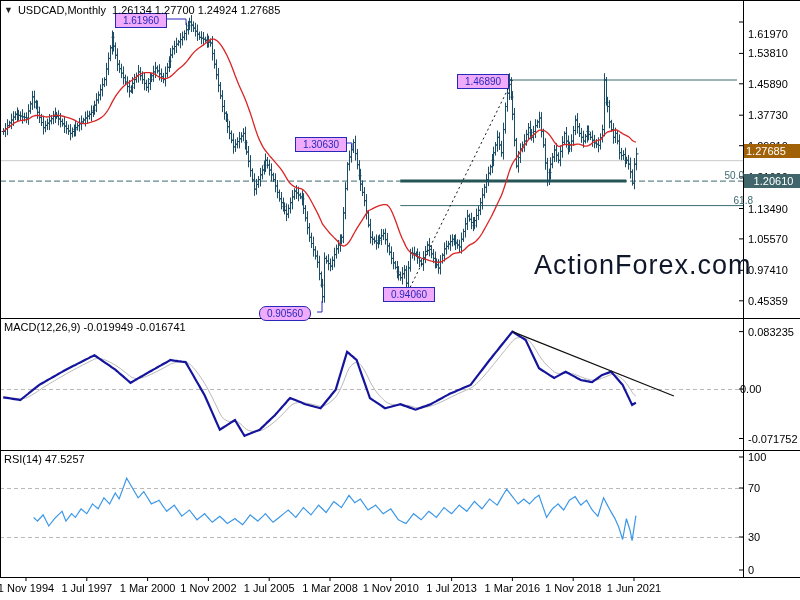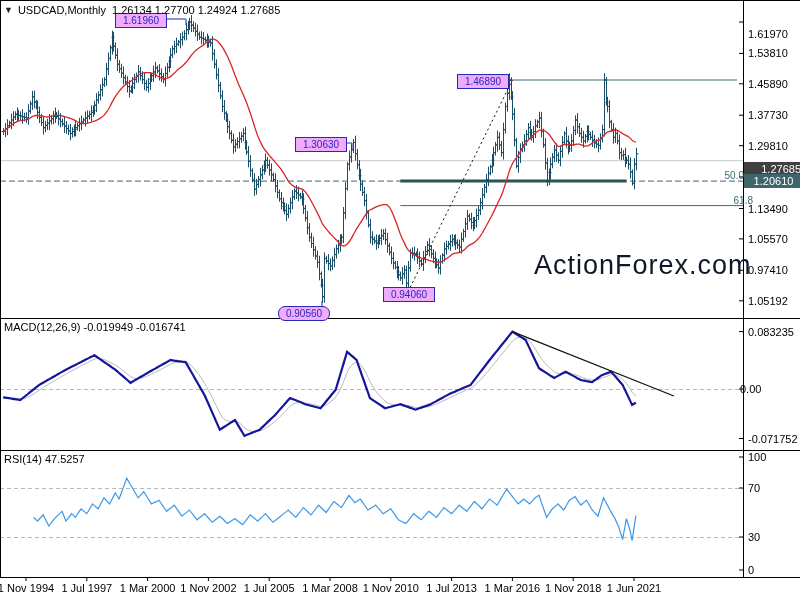--- a/index.html
+++ b/index.html
@@ -95,42 +95,42 @@
   <div id="labels">
       <span class="lbl ylab" style="left: 748px; top: 34px;">1.61970</span>
       <span class="lbl ylab" style="left: 748px; top: 53.4px;">1.53810</span>
       <span class="lbl ylab" style="left: 748px; top: 83.8px;">1.45890</span>
       <span class="lbl ylab" style="left: 748px; top: 115.2px;">1.37730</span>
       <span class="lbl ylab" style="left: 748px; top: 145.7px;">1.29810</span>
       <span class="lbl ylab" style="left: 748px; top: 176.9px;">1.21690</span>
       <span class="lbl ylab" style="left: 748px; top: 208.5px;">1.13490</span>
       <span class="lbl ylab" style="left: 748px; top: 238.9px;">1.05570</span>
       <span class="lbl ylab" style="left: 748px; top: 270.3px;">0.97410</span>
-      <span class="lbl ylab" style="left: 748px; top: 300.8px;">1.05192</span>
+      <span class="lbl ylab" style="left: 748px; top: 300.8px;">0.45359</span>
       <span class="lbl ylab" style="left: 748px; top: 331.6px;">0.083235</span>
       <span class="lbl ylab" style="left: 740px; top: 389px; text-align: right;">0.00</span>
       <span class="lbl ylab" style="left: 748px; top: 438.5px;">-0.071752</span>
       <span class="lbl ylab" style="left: 748px; top: 457px;">100</span>
       <span class="lbl ylab" style="left: 748px; top: 488px;">70</span>
       <span class="lbl ylab" style="left: 748px; top: 537px;">30</span>
       <span class="lbl ylab" style="left: 748px; top: 570px;">0</span>
       <span class="lbl xlab" style="left: 26px;">1 Nov 1994</span>
       <span class="lbl xlab" style="left: 86.8px;">1 Jul 1997</span>
       <span class="lbl xlab" style="left: 147.6px;">1 Mar 2000</span>
       <span class="lbl xlab" style="left: 208.4px;">1 Nov 2002</span>
       <span class="lbl xlab" style="left: 269.2px;">1 Jul 2005</span>
       <span class="lbl xlab" style="left: 330px;">1 Mar 2008</span>
       <span class="lbl xlab" style="left: 390.8px;">1 Nov 2010</span>
       <span class="lbl xlab" style="left: 451.6px;">1 Jul 2013</span>
       <span class="lbl xlab" style="left: 512.4px;">1 Mar 2016</span>
       <span class="lbl xlab" style="left: 573.2px;">1 Nov 2018</span>
       <span class="lbl xlab" style="left: 634px;">1 Jun 2021</span>
-      <span class="tag" style="top: 162px; background: #404040; text-align: right;">1.27685</span>
+      <span class="tag" style="top: 144px; background: #a16207;">1.27685</span>
       <span class="tag" style="top: 174.1px; background: rgb(64, 102, 107); text-align: center;">1.20610</span>
       <span class="fiblab" style="left: 744px; top: 170.1px; color: rgb(58, 107, 112);">50.0</span>
       <span class="fiblab" style="left: 753px; top: 194.6px; color: rgb(58, 107, 112);">61.8</span>
       <span class="swing" style="left: 115px; top: 13px; color: rgb(41, 41, 184); border-color: rgb(41, 41, 184);">1.61960</span>
       <span class="swing" style="left: 295px; top: 137px; color: rgb(41, 41, 184); border-color: rgb(41, 41, 184);">1.30630</span>
-      <span class="swing" style="left: 278px; top: 306px; color: rgb(41, 41, 184); border-color: rgb(41, 41, 184); border-radius: 7px;">0.90560</span>
+      <span class="swing" style="left: 259px; top: 306px; color: rgb(41, 41, 184); border-color: rgb(41, 41, 184); border-radius: 7px;">0.90560</span>
       <span class="swing" style="left: 352px; top: 287px; color: rgb(41, 41, 184); border-color: rgb(41, 41, 184); margin-left: 31px;">0.94060</span>
       <span class="swing" style="left: 457px; top: 74px; color: rgb(41, 41, 184); border-color: rgb(41, 41, 184);">1.46890</span>
     </div>
 </div>
 
 </body></html>

